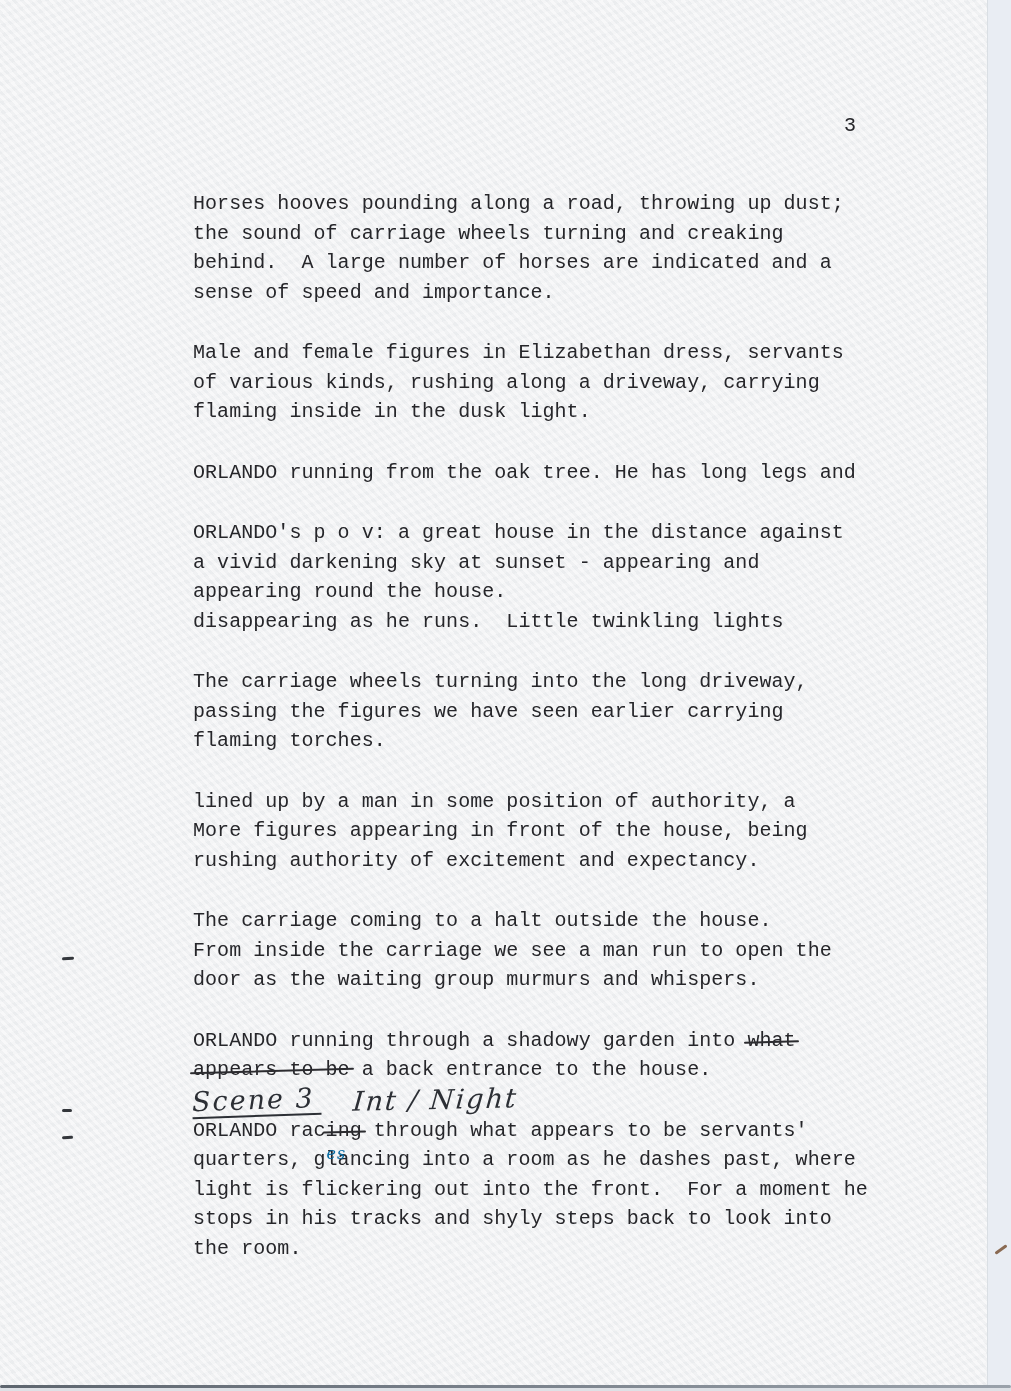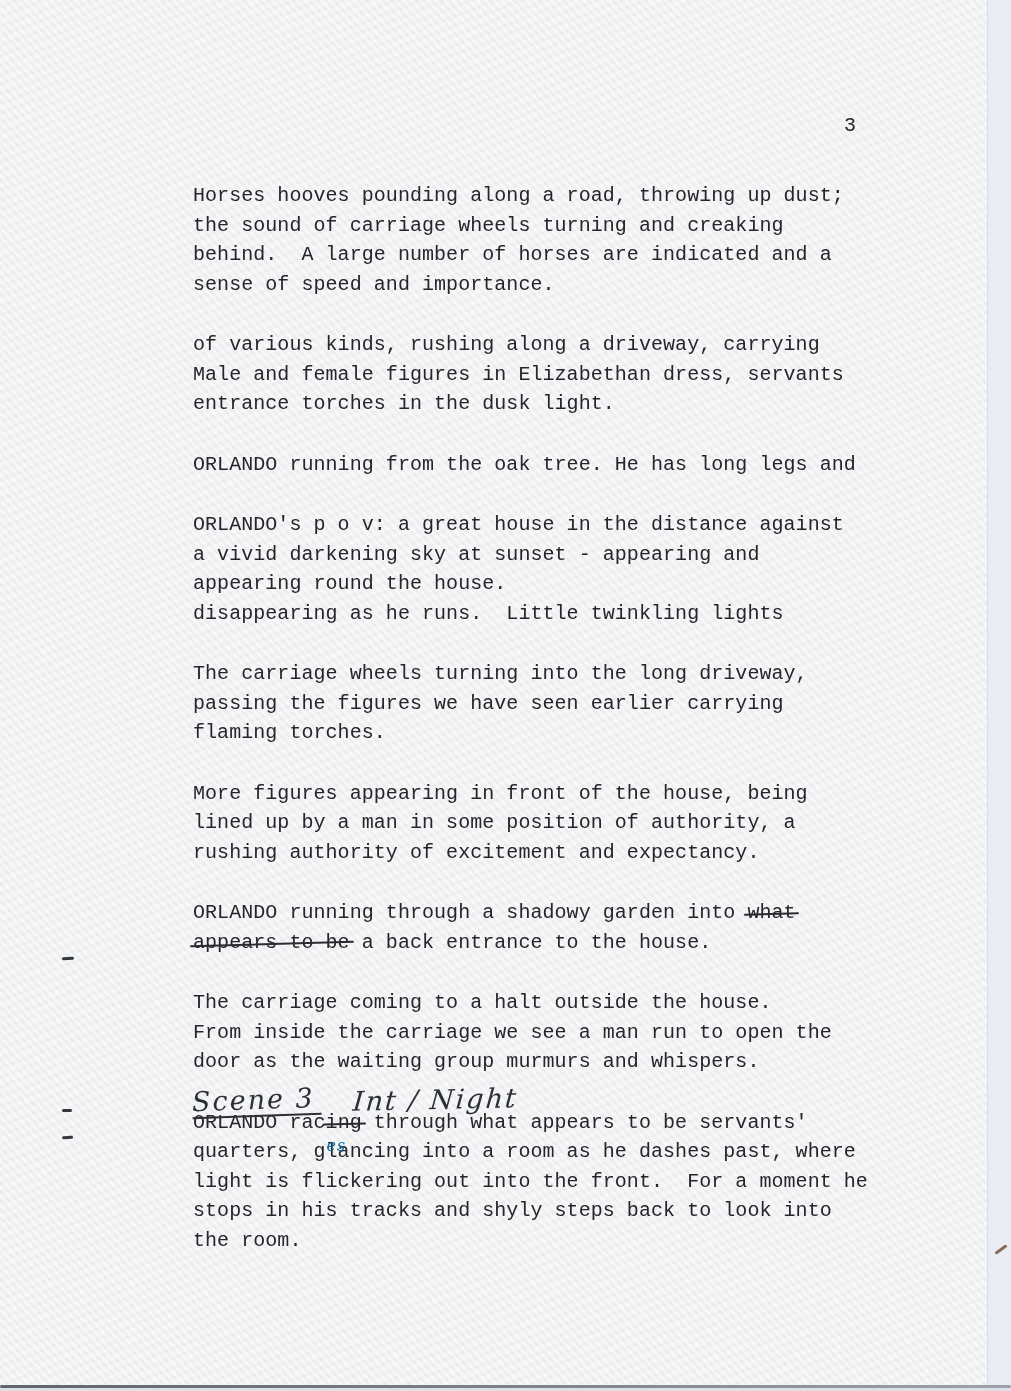--- a/index.html
+++ b/index.html
@@ -56,21 +56,21 @@
 
   .page-number {
     position: absolute;
     left: 844px; top: 114px;
     font-size: 20px;
     color: #26262a;
   }
 
   .typed-text {
     position: absolute;
-    left: 193px; top: 181px;
+    left: 193px; top: 189px;
     width: 690px;
     color: #26262a;
   }
 
   .para {
     margin: 0 0 31px 0;
     font-size: 20px;
     line-height: 29.5px;
     letter-spacing: 0.05px;
   }
@@ -146,51 +146,51 @@
   <div class="page-number">3</div>
 
   <div class="typed-text">
       <p class="para">
         <span class="line"><span>Horses hooves pounding along a road, throwing up dust;</span></span>
         <span class="line"><span>the sound of carriage wheels turning and creaking</span></span>
         <span class="line"><span>behind.  A large number of horses are indicated and a</span></span>
         <span class="line"><span>sense of speed and importance.</span></span>
       </p>
       <p class="para">
+        <span class="line"><span>Male and female figures in Elizabethan dress, servants</span></span>
         <span class="line"><span>of various kinds, rushing along a driveway, carrying</span></span>
-        <span class="line"><span>Male and female figures in Elizabethan dress, servants</span></span>
-        <span class="line"><span>entrance torches in the dusk light.</span></span>
+        <span class="line"><span>flaming inside in the dusk light.</span></span>
       </p>
       <p class="para">
         <span class="line"><span>ORLANDO running from the oak tree. He has long legs and</span></span>
       </p>
       <p class="para">
         <span class="line"><span>ORLANDO's p o v: a great house in the distance against</span></span>
         <span class="line"><span>a vivid darkening sky at sunset - appearing and</span></span>
         <span class="line"><span>appearing round the house.</span></span>
         <span class="line"><span>disappearing as he runs.  Little twinkling lights</span></span>
       </p>
       <p class="para">
         <span class="line"><span>The carriage wheels turning into the long driveway,</span></span>
         <span class="line"><span>passing the figures we have seen earlier carrying</span></span>
         <span class="line"><span>flaming torches.</span></span>
       </p>
       <p class="para">
+        <span class="line"><span>lined up by a man in some position of authority, a</span></span>
         <span class="line"><span>More figures appearing in front of the house, being</span></span>
-        <span class="line"><span>lined up by a man in some position of authority, a</span></span>
         <span class="line"><span>rushing authority of excitement and expectancy.</span></span>
-      </p>
-      <p class="para">
-        <span class="line"><span>ORLANDO running through a shadowy garden into </span><span class="strike">what</span></span>
-        <span class="line"><span class="strike">appears to be</span><span> a back entrance to the house.</span></span>
       </p>
       <p class="para">
         <span class="line"><span>The carriage coming to a halt outside the house.</span></span>
         <span class="line"><span>From inside the carriage we see a man run to open the</span></span>
         <span class="line"><span>door as the waiting group murmurs and whispers.</span></span>
+      </p>
+      <p class="para">
+        <span class="line"><span>ORLANDO running through a shadowy garden into </span><span class="strike">what</span></span>
+        <span class="line"><span class="strike">appears to be</span><span> a back entrance to the house.</span></span>
       </p>
       <p class="para">
         <span class="line"><span>ORLANDO rac</span><span class="strike">ing<span class="correction">es</span></span><span> through what appears to be servants'</span></span>
         <span class="line"><span>quarters, glancing into a room as he dashes past, where</span></span>
         <span class="line"><span>light is flickering out into the front.  For a moment he</span></span>
         <span class="line"><span>stops in his tracks and shyly steps back to look into</span></span>
         <span class="line"><span>the room.</span></span>
       </p>
     </div>
 

